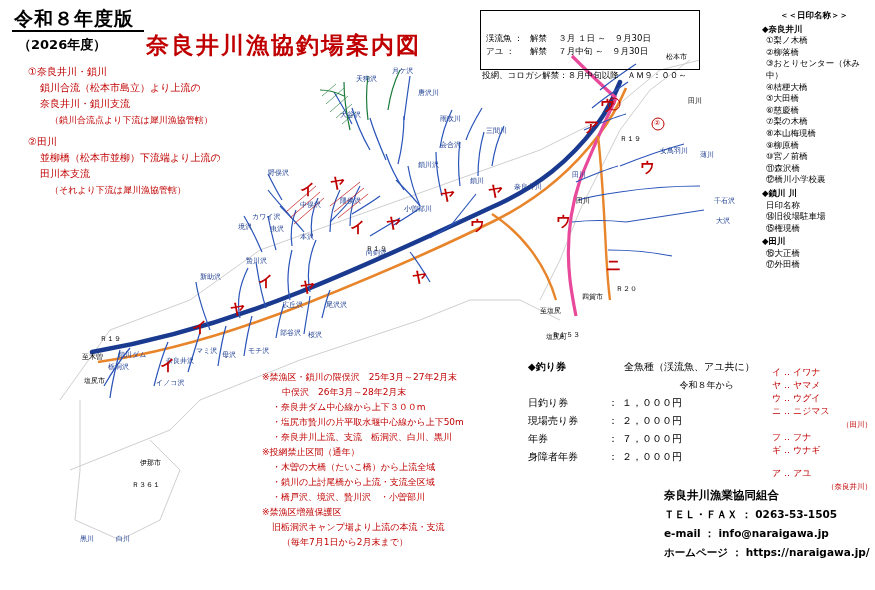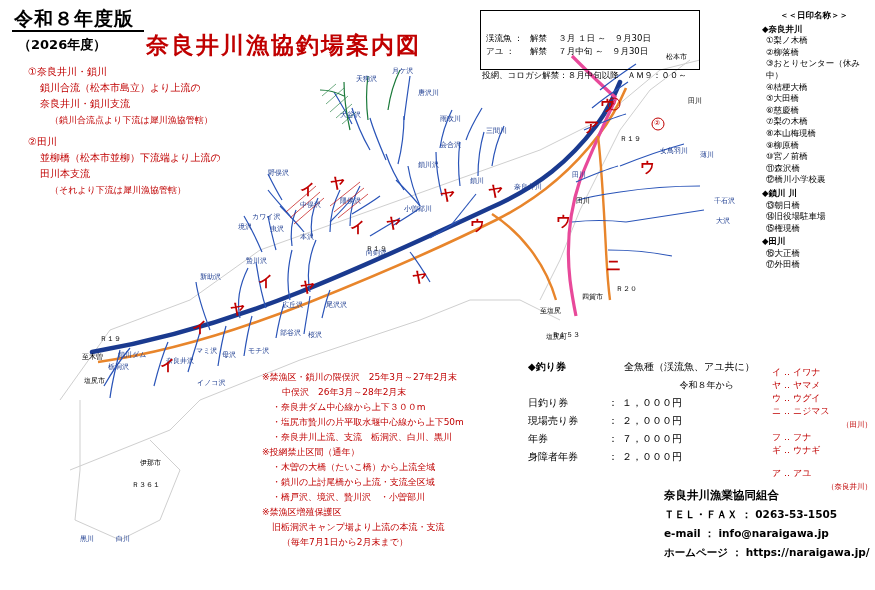--- a/index.html
+++ b/index.html
@@ -185,21 +185,21 @@
     <div class="maplbl" style="left: 418px; top: 88px;">唐沢川</div>
     <div class="maplbl" style="left: 486px; top: 126px;">三間川</div>
     <div class="maplbl" style="left: 440px; top: 114px;">雨吹川</div>
     <div class="maplbl" style="left: 340px; top: 110px;">大谷沢</div>
     <div class="maplbl" style="left: 356px; top: 74px;">天狗沢</div>
     <div class="maplbl" style="left: 392px; top: 66px;">月ケ沢</div>
     <div class="maplbl" style="left: 166px; top: 356px;">奈良井沢</div>
     <div class="maplbl" style="left: 196px; top: 346px;">マミ沢</div>
     <div class="maplbl" style="left: 222px; top: 350px;">母沢</div>
     <div class="maplbl" style="left: 248px; top: 346px;">モチ沢</div>
-    <div class="maplbl" style="left: 156px; top: 378px; padding-left: 41px;">イノコ沢</div>
+    <div class="maplbl" style="left: 156px; top: 378px;">イノコ沢</div>
     <div class="maplbl" style="left: 108px; top: 362px;">栃洞沢</div>
     <div class="maplbl" style="left: 308px; top: 330px;">桜沢</div>
     <div class="maplbl" style="left: 280px; top: 328px;">部谷沢</div>
     <div class="maplbl" style="left: 326px; top: 300px; text-align: right;">尾沢沢</div>
     <div class="maplbl" style="left: 282px; top: 300px;">広丘沢</div>
     <div class="maplbl" style="left: 200px; top: 272px;">新助沢</div>
     <div class="maplbl" style="left: 246px; top: 256px;">贄川沢</div>
     <div class="maplbl" style="left: 238px; top: 222px;">境沢</div>
     <div class="maplbl" style="left: 270px; top: 224px;">虫沢</div>
     <div class="maplbl" style="left: 252px; top: 212px;">カワイ沢</div>
@@ -260,21 +260,21 @@
   <div class="it">④桔梗大橋</div>
   <div class="it">⑤大田橋</div>
   <div class="it">⑥慈慶橋</div>
   <div class="it">⑦梨の木橋</div>
   <div class="it">⑧本山梅現橋</div>
   <div class="it">⑨柳原橋</div>
   <div class="it">⑩宮ノ前橋</div>
   <div class="it">⑪森沢橋</div>
   <div class="it">⑫橋川小学校裏</div>
   <div class="grp">◆鎖川  川</div>
-  <div class="it">⑬朝日橋</div>
+  <div class="it">日印名称</div>
   <div class="it">⑭旧役場駐車場</div>
   <div class="it">⑮権現橋</div>
   <div class="grp">◆田川</div>
   <div class="it">⑯大正橋</div>
   <div class="it">⑰外田橋</div>
 </div>
 
 <div class="abs" id="notes-left">
   <div>①奈良井川・鎖川</div>
   <div class="ind1">鎖川合流（松本市島立）より上流の</div>

